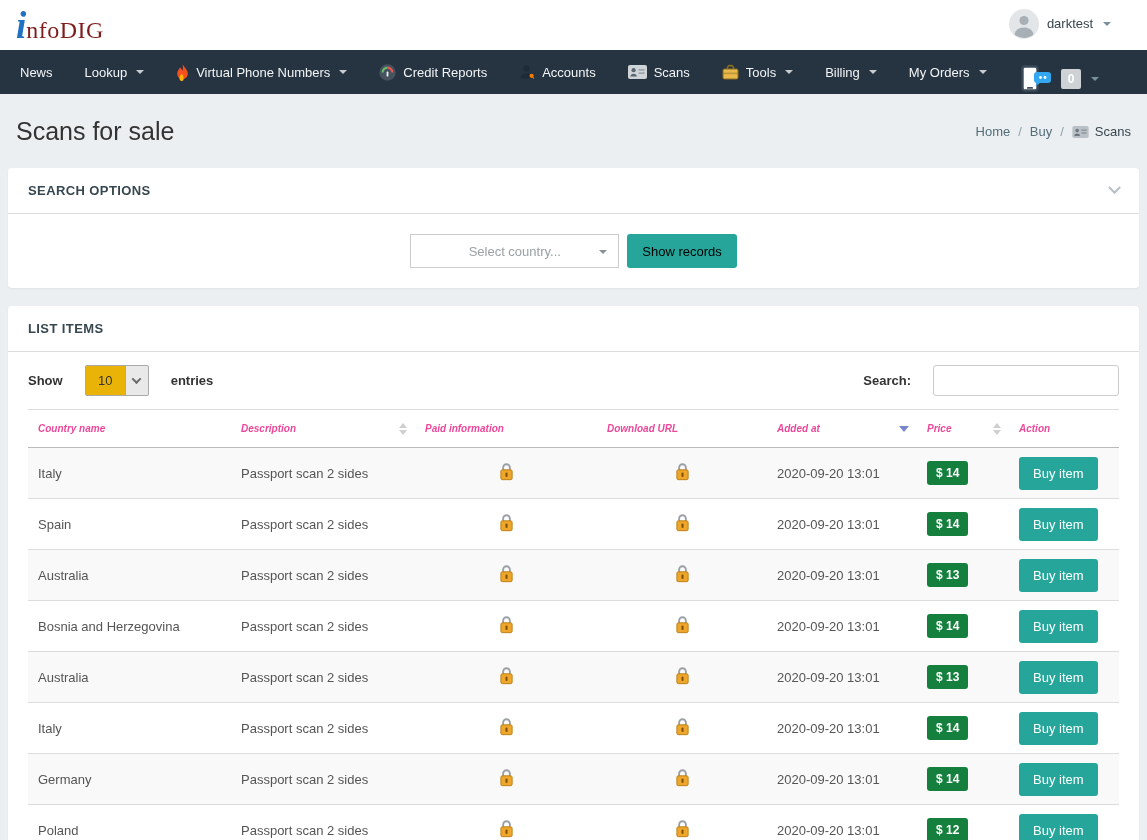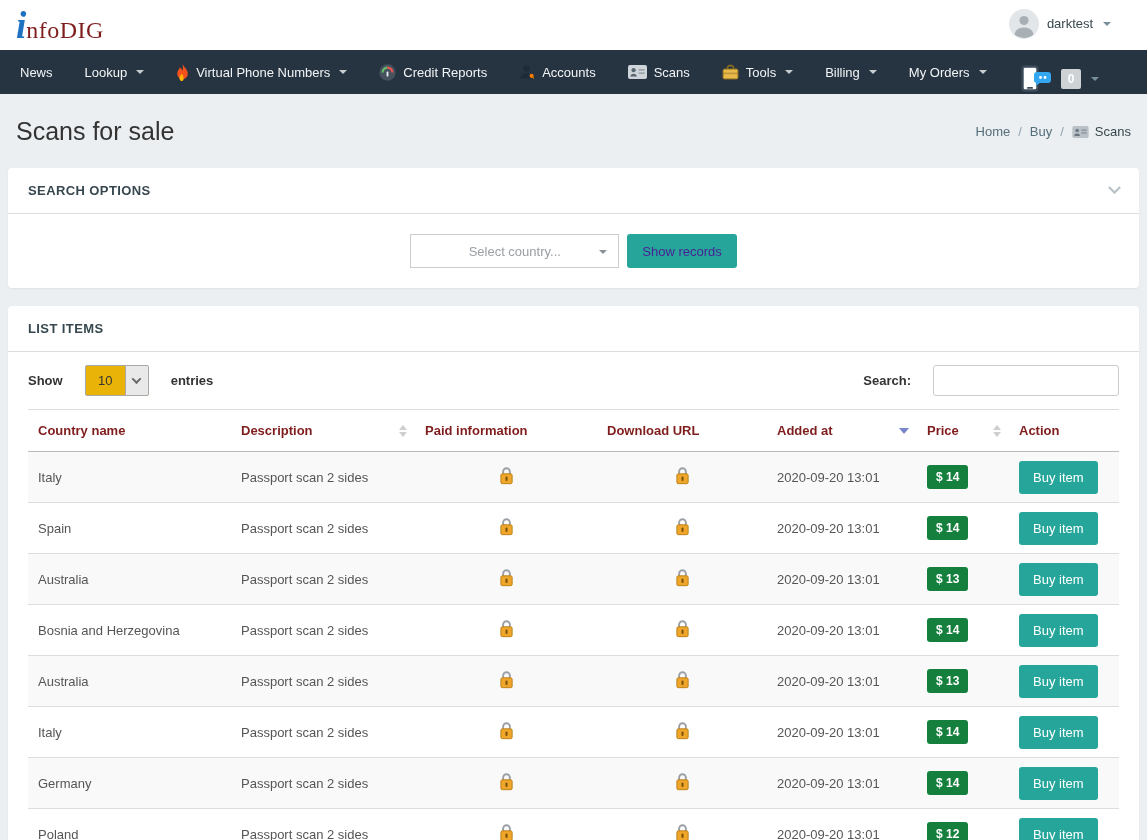--- a/index.html
+++ b/index.html
@@ -35,36 +35,36 @@
   
   .panel { background:#fff; border-radius:4px; margin:0 8px 18px; box-shadow:0 1px 2px rgba(0,0,0,.05); }
   .panel-header { display:flex; align-items:center; justify-content:space-between; padding:15px 20px; border-bottom:1px solid #DDDDDD; }
   .panel-title { font-weight:bold; font-size:13px; color:#37474F; letter-spacing:.4px; }
   .chev-down { width:9px; height:9px; border-right:2px solid #B6C0C7; border-bottom:2px solid #B6C0C7; transform:rotate(45deg) translate(-2px,-2px); cursor:pointer; }
 
   
   .search-body { padding:20px; display:flex; justify-content:center; align-items:center; gap:8px; }
   .select2 { width:209px; height:34px; border:1px solid #CCCCCC; border-radius:0; display:flex; align-items:center; justify-content:center; color:#9AA0A5; position:relative; cursor:pointer; background:#fff; }
   .select2 .caret { position:absolute; right:11px; top:15px; border-top-color:#8a9196; }
-  .btn-teal { background:#26A69A; color:#4c1d95; border:none; border-radius:3px; height:34px; padding:0 15px; font-size:13px; font-family:inherit; cursor:pointer; }
+  .btn-teal { background:#26A69A; color:#000000; border:none; border-radius:3px; height:34px; padding:0 15px; font-size:13px; font-family:inherit; cursor:pointer; }
 
   
   .list-controls { display:flex; align-items:center; justify-content:space-between; padding:13px 20px; }
   .lc-left, .lc-right { display:flex; align-items:center; gap:22px; }
   .lc-label { font-weight:bold; color:#333; }
   .page-size { display:flex; width:64px; height:31px; border:1px solid #A9A9A9; border-radius:2px; overflow:hidden; cursor:pointer; background:#eab308; }
   .page-size .val { flex:1; display:flex; align-items:center; justify-content:center; color:#333; }
   .page-size .dd { width:23px; background:#E9E9E9; border-left:1px solid #A9A9A9; display:flex; align-items:center; justify-content:center; }
   .page-size .dd i { width:7px; height:7px; border-right:2px solid #6a6a6a; border-bottom:2px solid #6a6a6a; transform:rotate(45deg) translate(-1px,-1px); }
   .search-input { width:186px; height:31px; border:1px solid #CCCCCC; border-radius:3px; padding:0 8px; font-family:inherit; font-size:13px; }
 
   
   table { border-collapse:collapse; table-layout:fixed; width:1091px; margin:0 20px; }
   col.c1{width:203px} col.c2{width:184px} col.c3{width:182px} col.c4{width:170px} col.c5{width:150px} col.c6{width:92px} col.c7{width:110px}
-  th { text-align:left; font-weight:bold; color:#7f1d1d; padding:13px 10px; border-bottom:1px solid #BBBBBB; border-top:1px solid #DDDDDD; font-size:13px; position:relative; cursor:pointer; }
+  th { text-align:left; font-weight:bold; color:#ec4899; padding:13px 10px; border-bottom:1px solid #BBBBBB; border-top:1px solid #DDDDDD; font-size:10px; position:relative; cursor:pointer;font-style:italic; }
   th.center, td.center { text-align:center; }
   td { padding:8px 10px; border-bottom:1px solid #DDDDDD; height:51px; color:#555; font-size:13px; }
   tbody tr:nth-child(odd) { background:#F9F9F9; }
   .sort { position:absolute; right:8px; top:50%; transform:translateY(-50%); display:flex; flex-direction:column; gap:2px; }
   .sort .up { width:0;height:0;border-left:4px solid transparent;border-right:4px solid transparent;border-bottom:5px solid #CFCFCF; }
   .sort .dn { width:0;height:0;border-left:4px solid transparent;border-right:4px solid transparent;border-top:5px solid #CFCFCF; }
   .sort.active .dn { border-top-color:#7986CB; border-left-width:5px; border-right-width:5px; border-top-width:6px; }
   .price-badge { display:inline-block; background:#15803d; color:#fff; font-weight:bold; font-size:12px; padding:5px 9px; border-radius:3px; }
   .btn-buy { background:#26A69A; color:#fff; border:none; border-radius:3px; padding:9px 14px; font-size:13px; font-family:inherit; cursor:pointer;text-align:right; }
   .lock { display:inline-block; line-height:0; }

